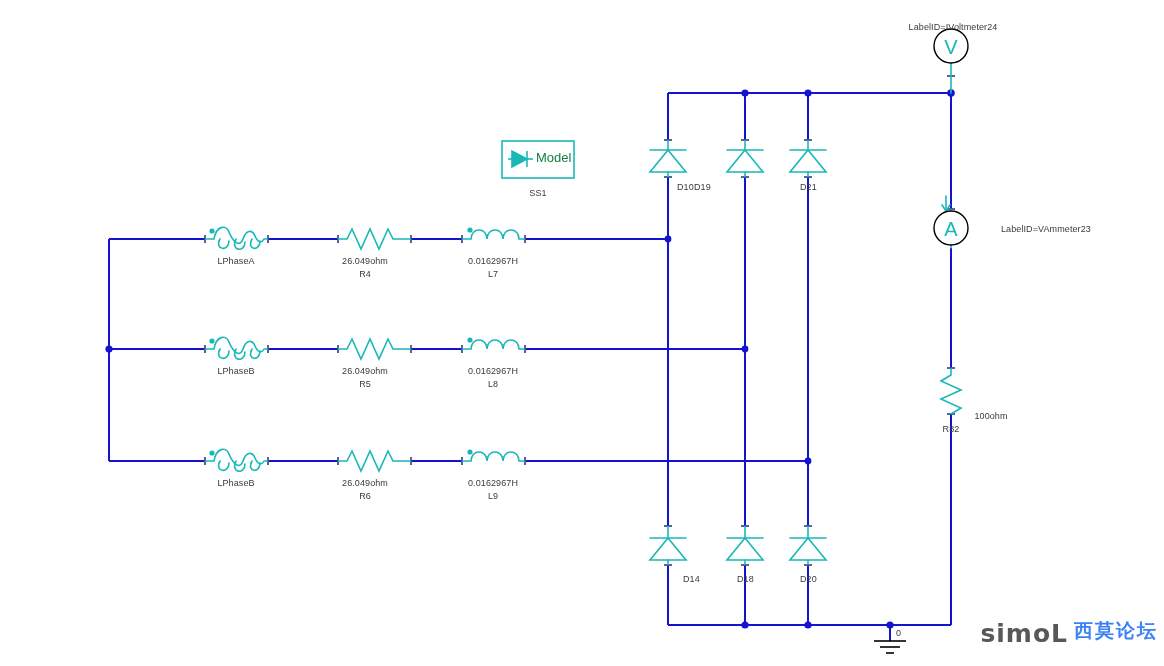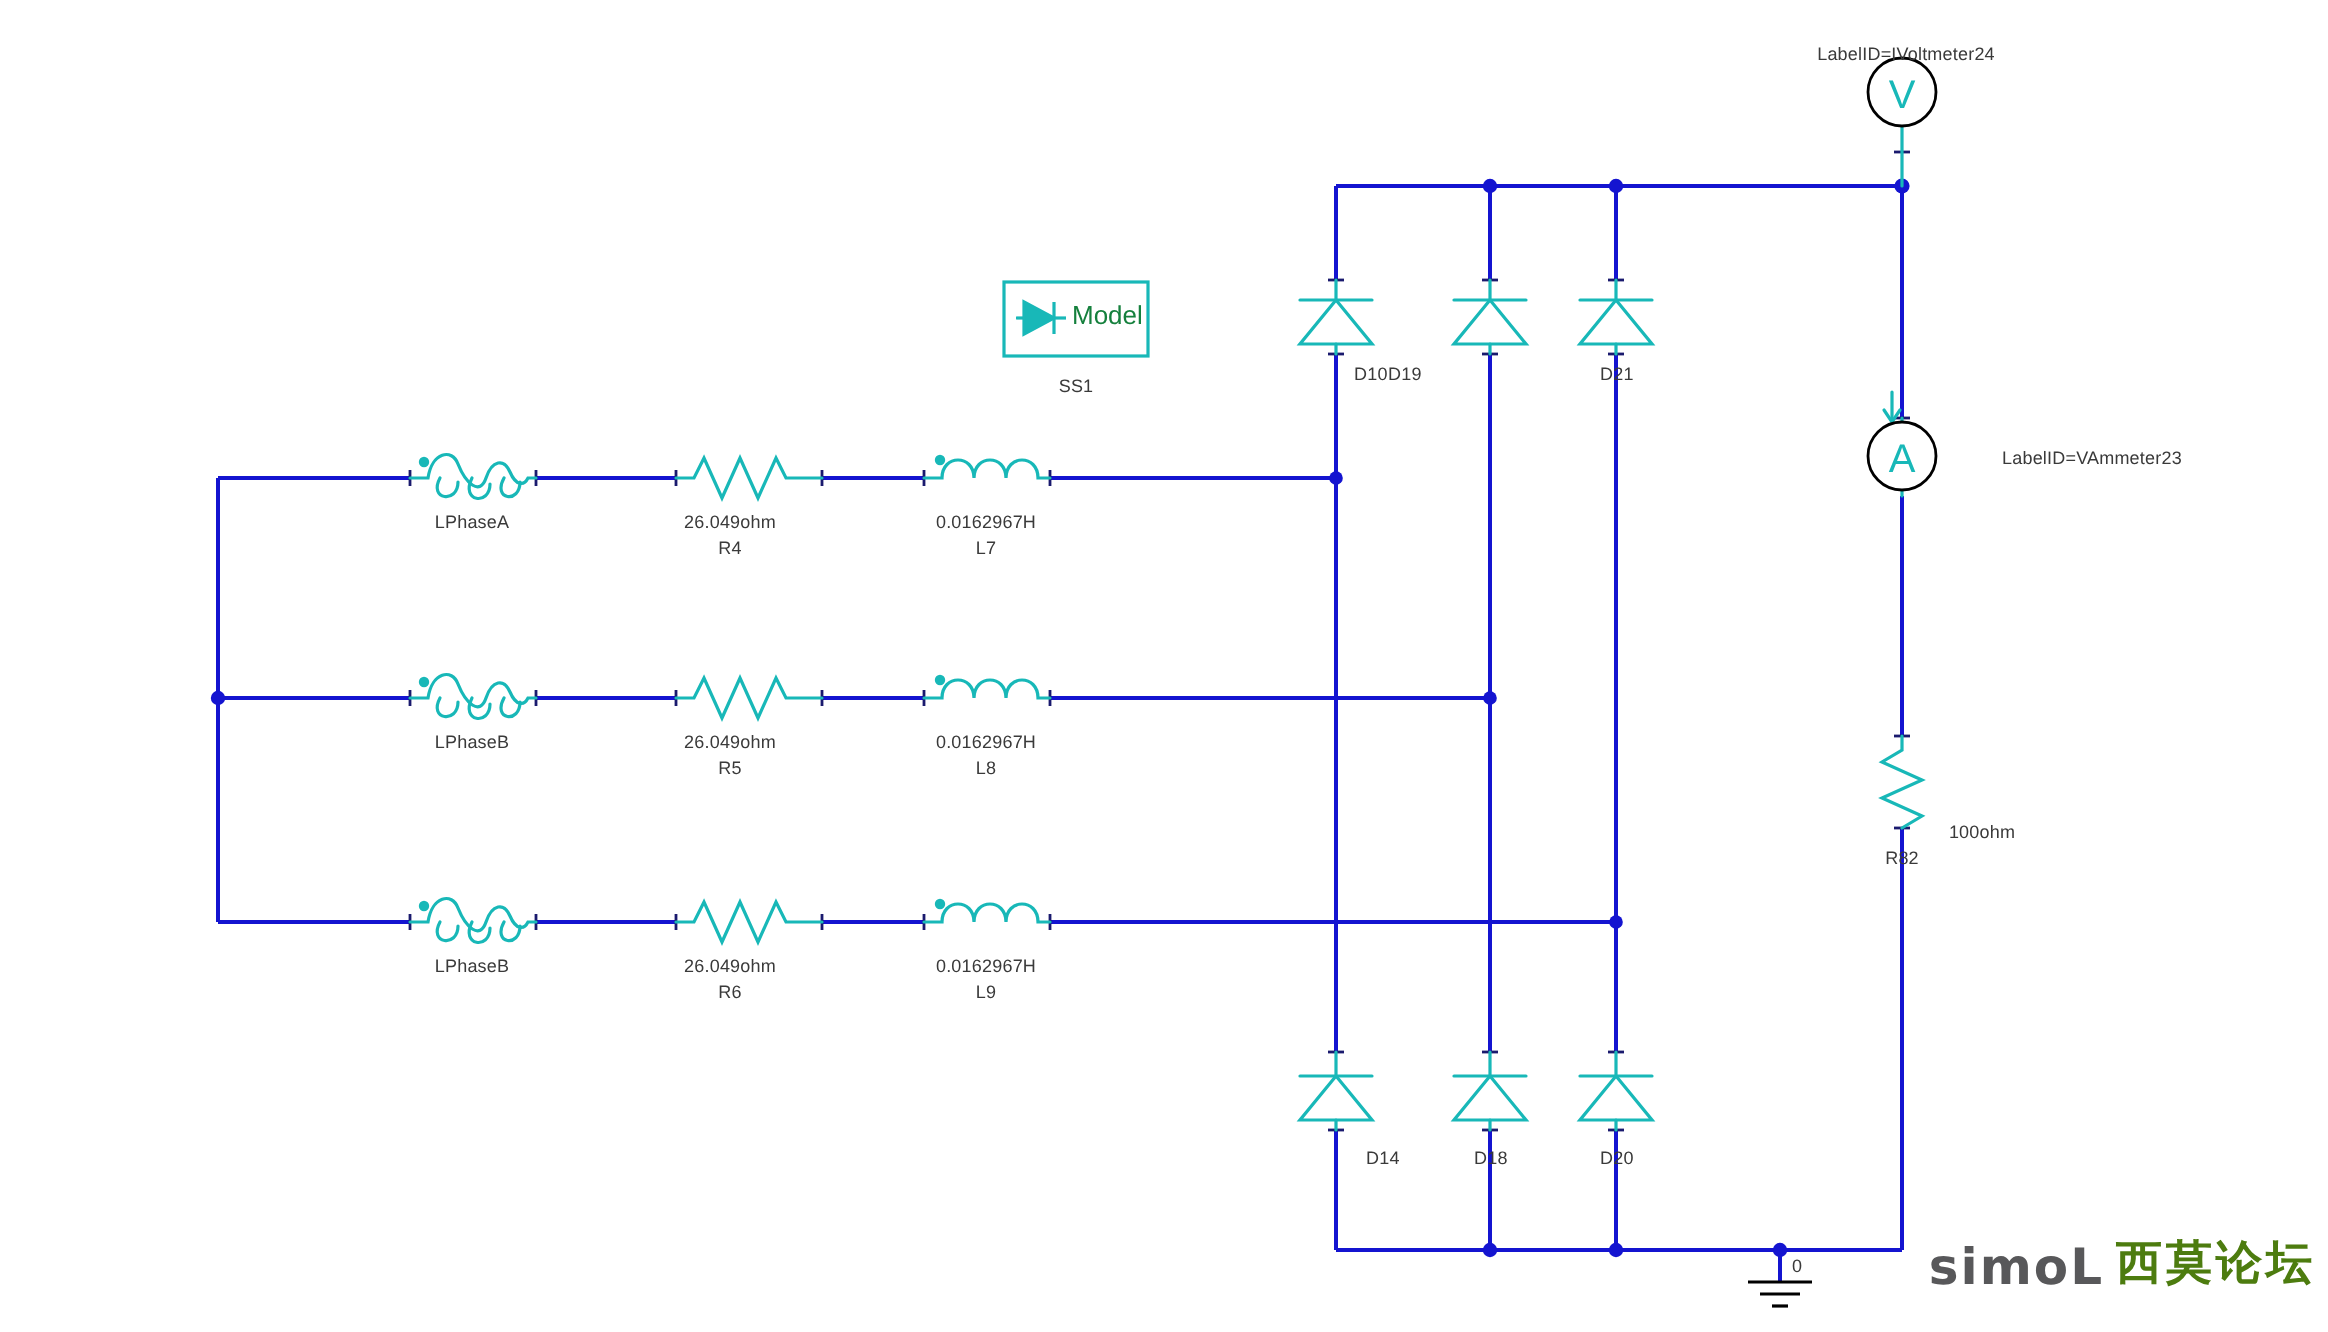--- a/index.html
+++ b/index.html
@@ -52,23 +52,23 @@
   .wm-simol {
     font-family: "DejaVu Sans", sans-serif;
     font-size: 25px;
     font-weight: bold;
     color: #58585a;
     letter-spacing: 1px;
     line-height: 1;
   }
   .wm-cn {
     font-family: "DejaVu Sans", sans-serif;
-    font-size: 23px;
+    font-size: 19px;
     font-weight: bold;
-    color: #4d7c0f;
+    color: #3b82f6;
     letter-spacing: 2px;
     line-height: 1;
   }
 </style>
 </head>
 <body>
 
 <div id="canvas">
 
   <svg id="schematic" width="1164" height="666" viewBox="0 0 1164 666">

